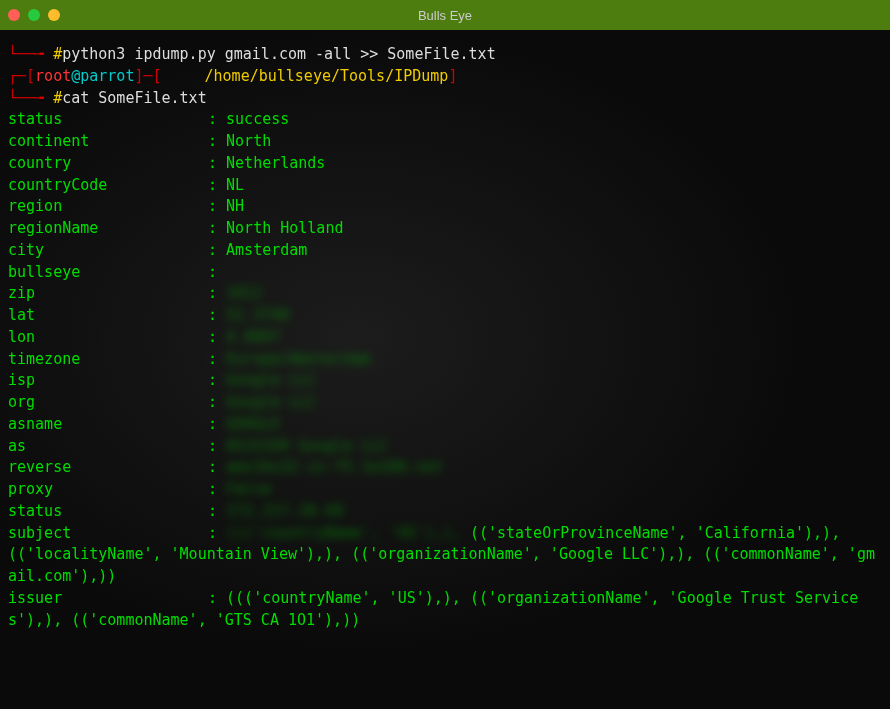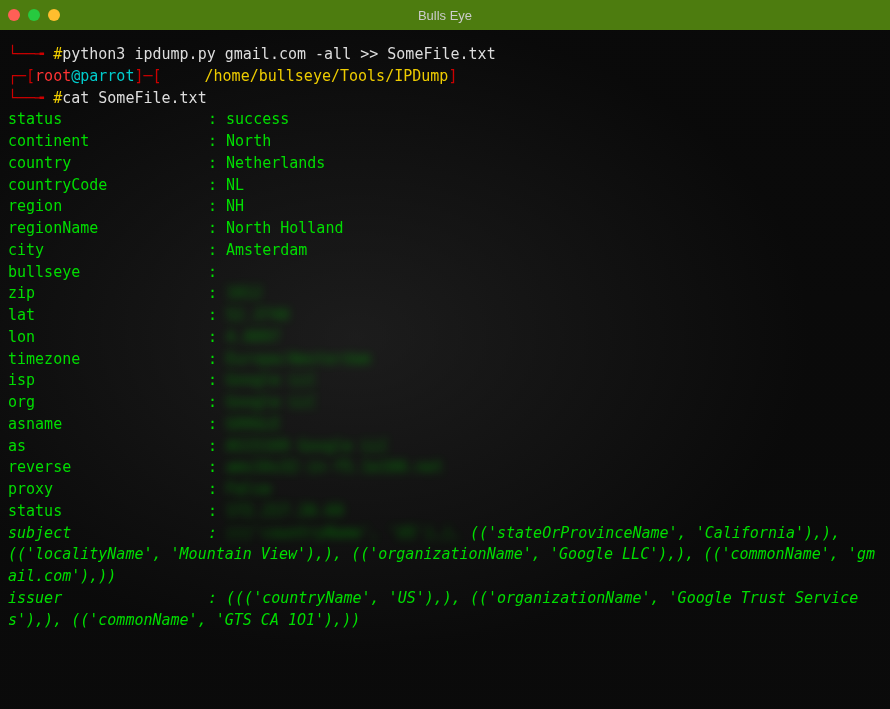--- a/index.html
+++ b/index.html
@@ -69,21 +69,20 @@
     }
     .blurred-val {
       filter: blur(4px);
       color: #00aa00;
       opacity: 0.6;
     }
     .wrap-block {
       color: #00dd00;
       word-break: break-all;
       white-space: pre-wrap;
-      font-style: italic;
     }
     .key { display: inline-block; width: 200px; }
     .colon { color: #00dd00; }
   </style>
 </head>
 <body>
 
 <div class="titlebar">
   <div class="window-buttons">
     <div class="btn-circle btn-close"></div>

